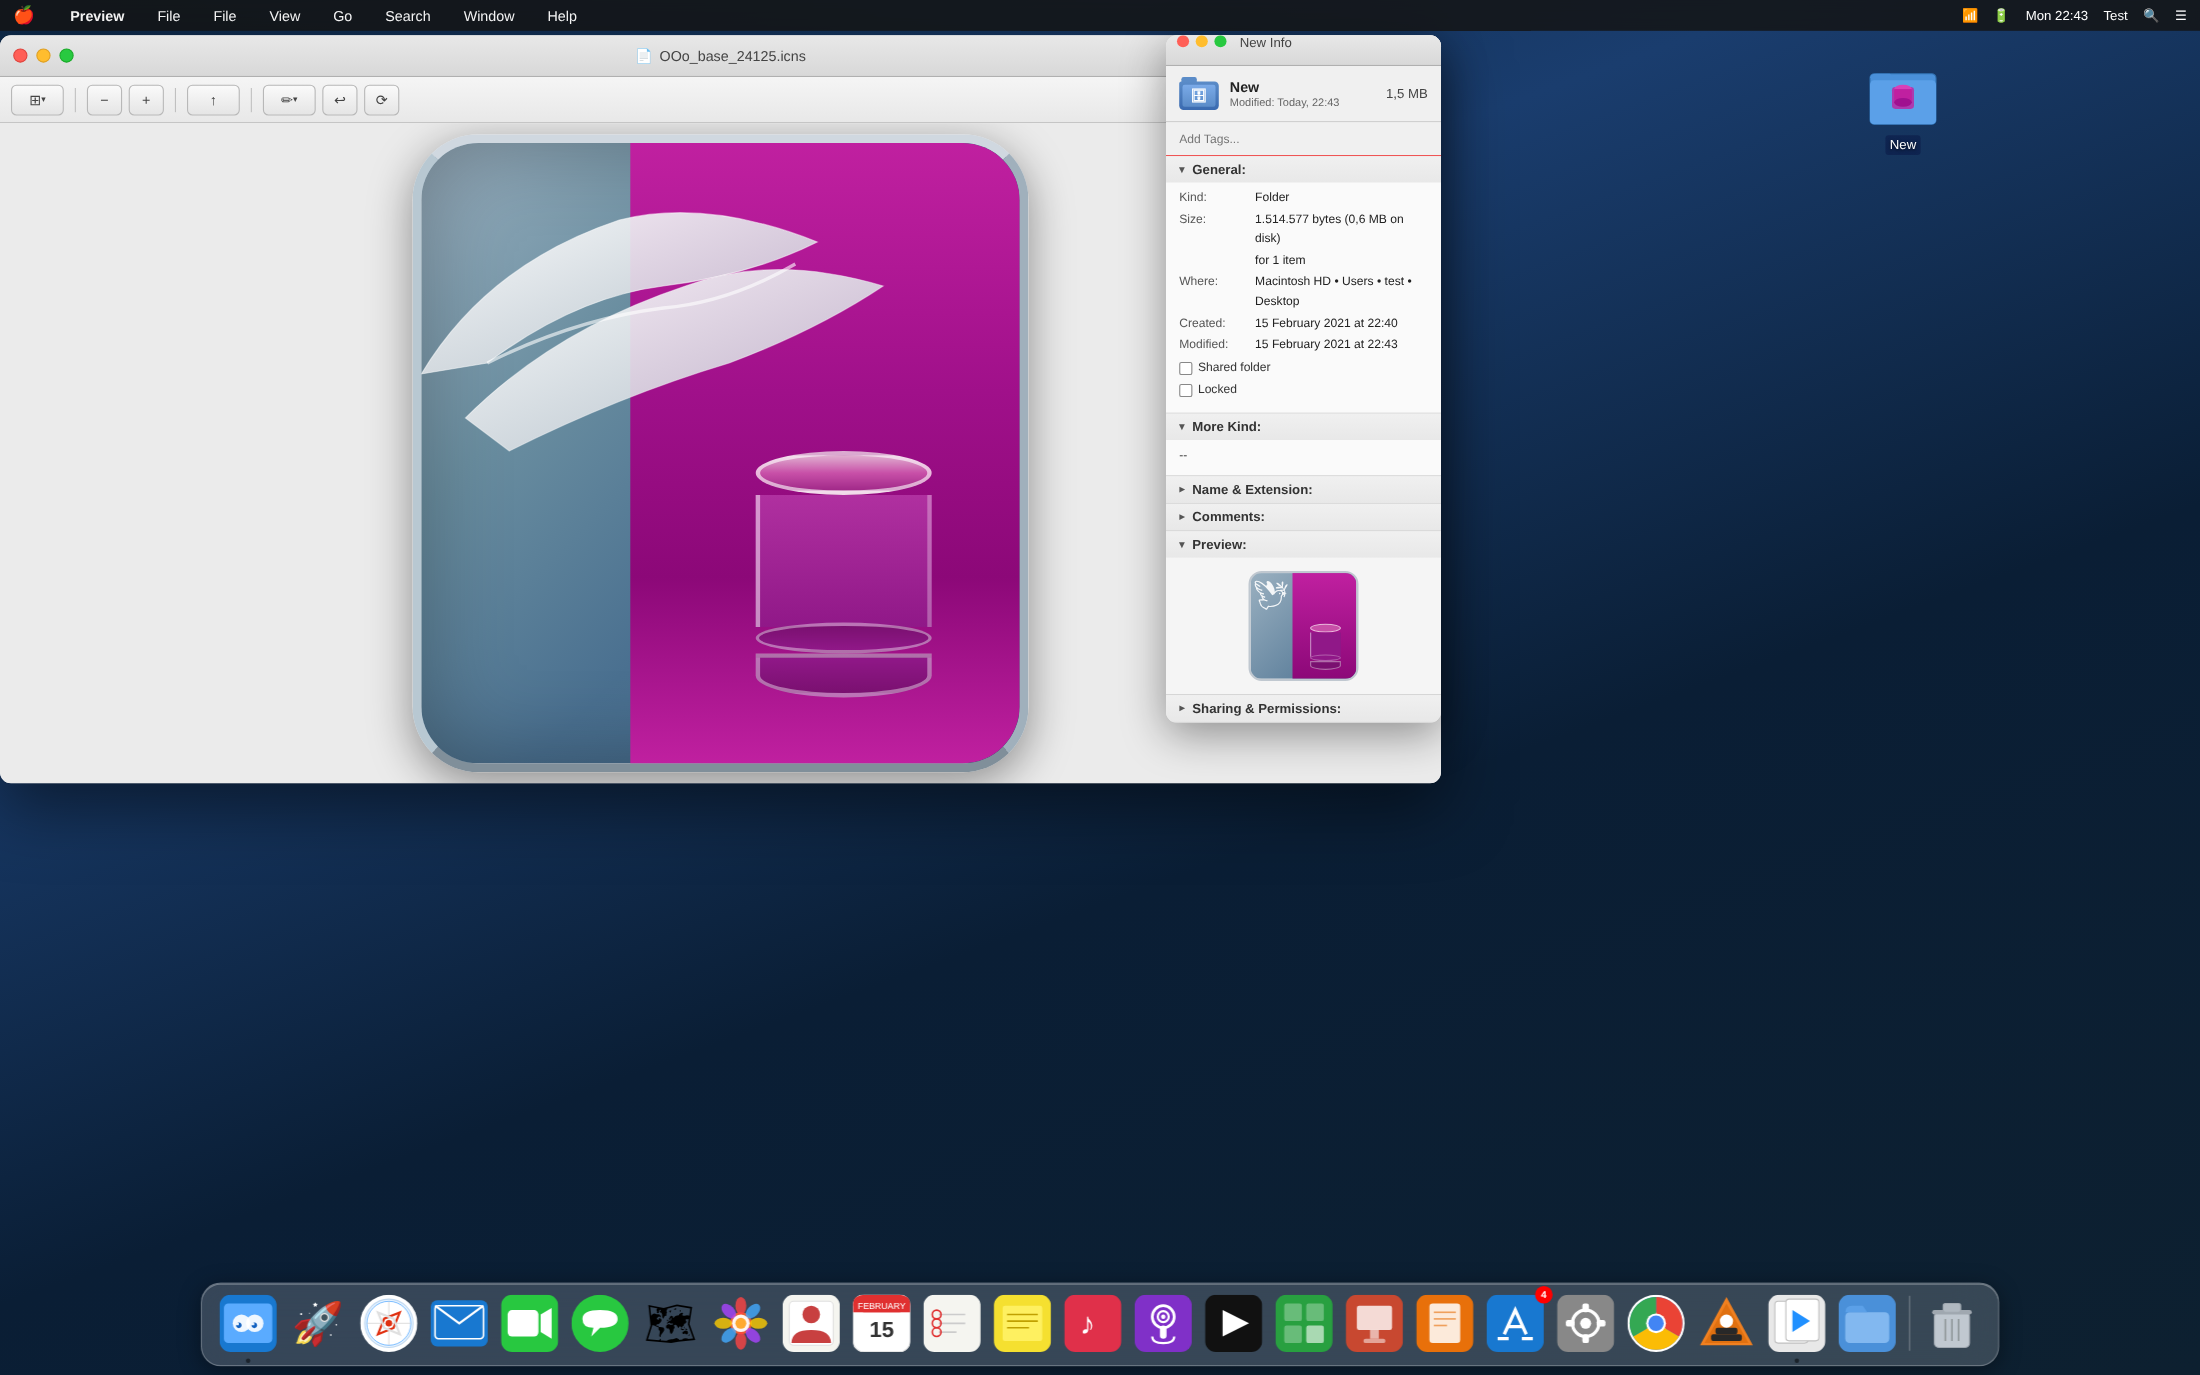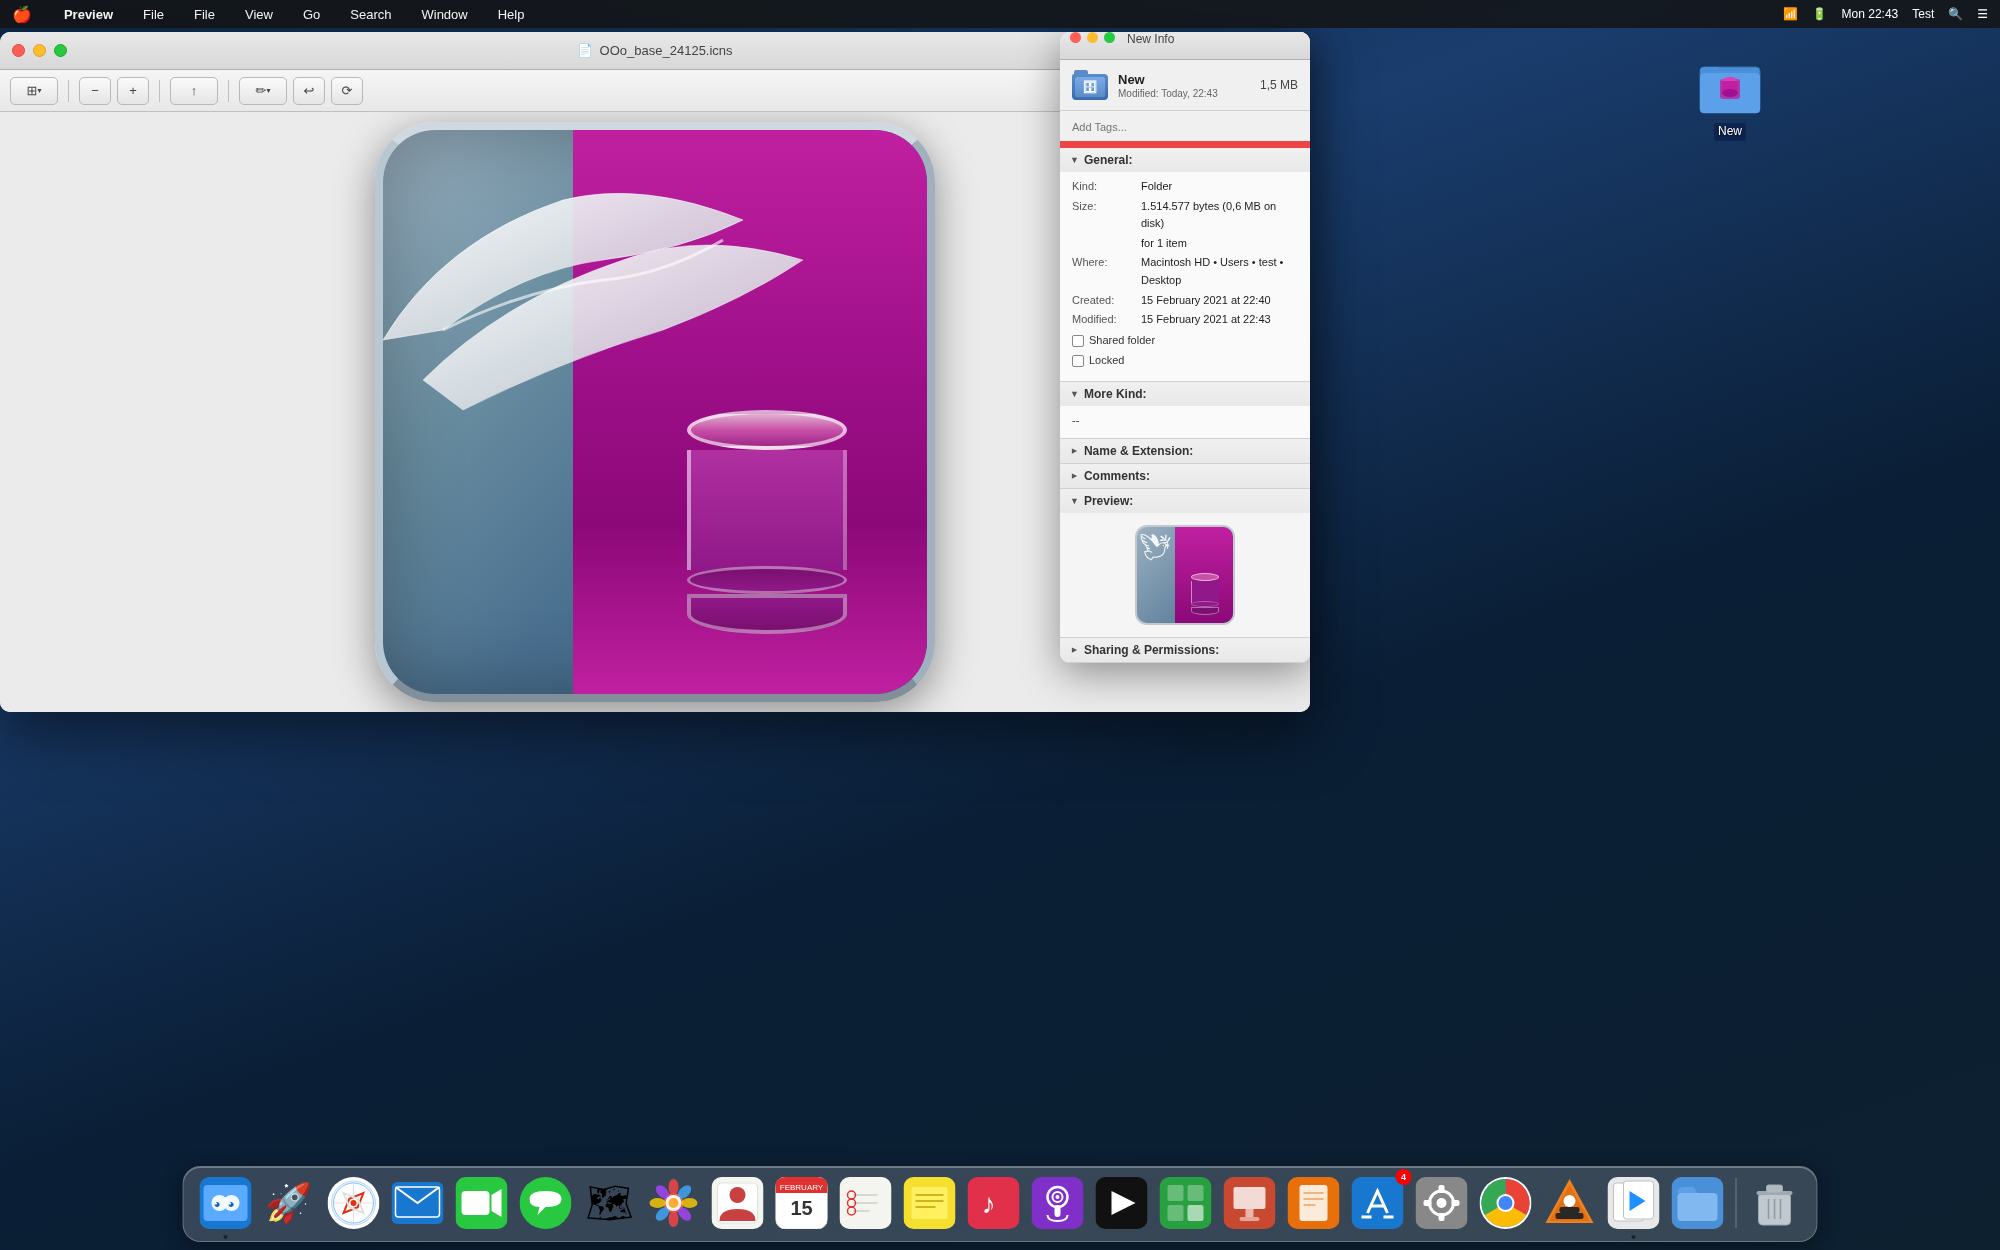--- a/index.html
+++ b/index.html
@@ -299,21 +299,21 @@
       display: flex;
       align-items: center;
       justify-content: center;
     }
     .info-name-block { flex: 1; }
     .info-name { font-size: 13px; font-weight: 600; color: #222; }
     .info-modified { font-size: 10px; color: #666; margin-top: 1px; }
     .info-size { font-size: 12px; color: #444; font-weight: 500; margin-left: auto; white-space: nowrap; }
     .info-tags {
       padding: 6px 12px;
-      border-bottom: 7px solid #ef4444;
+      border-bottom: 1px solid #ef4444;
     }
     .info-tags-input {
       width: 100%;
       font-size: 11px;
       color: #aaa;
       background: none;
       border: none;
       outline: none;
     }
     .info-section {

